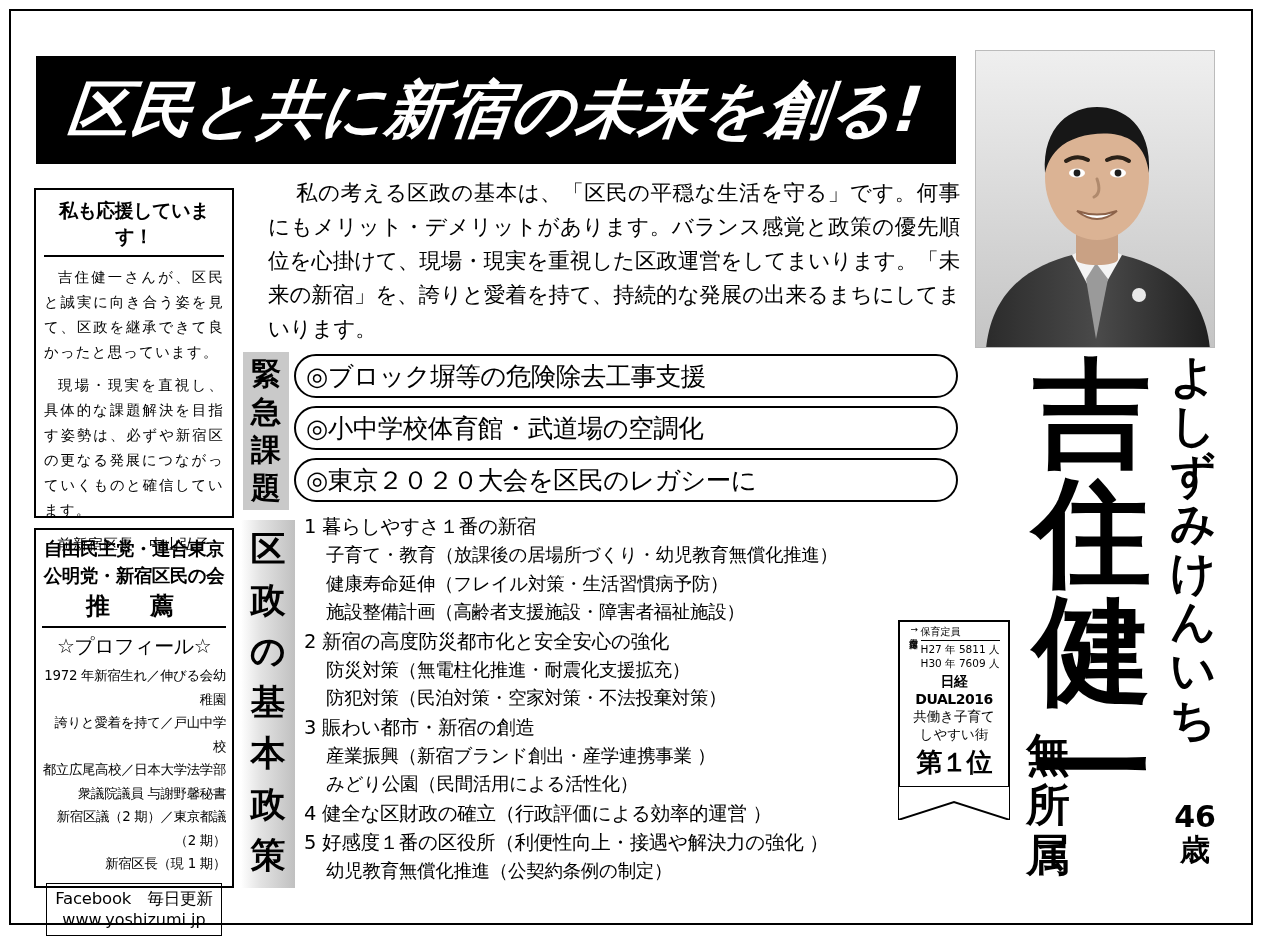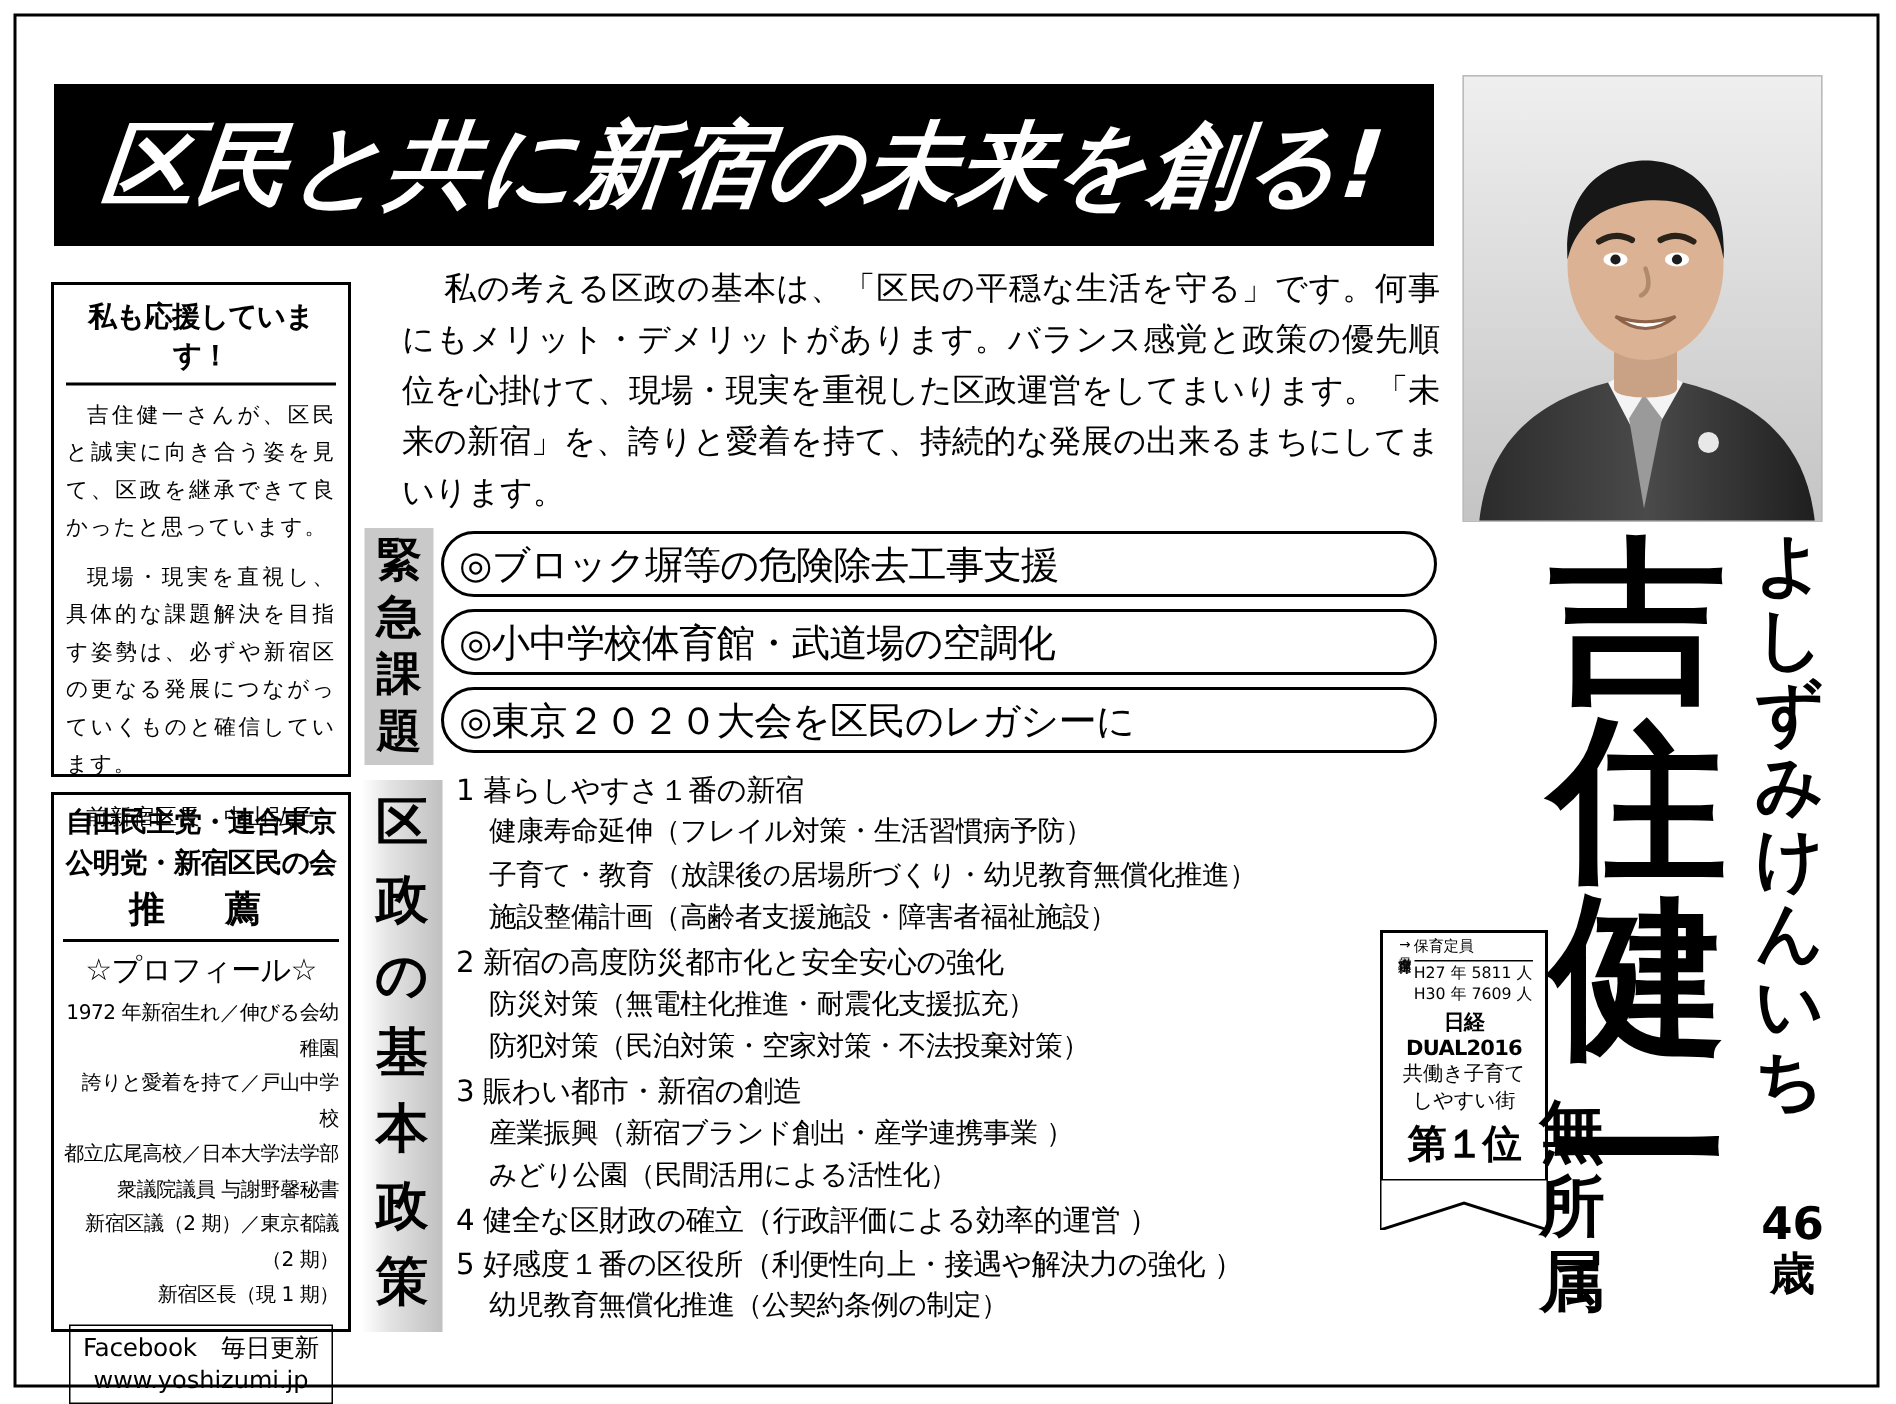--- a/index.html
+++ b/index.html
@@ -248,21 +248,20 @@
     letter-spacing: -0.3px;
     white-space: nowrap;
   }
   
   .ribbon {
     position: absolute;
     left: 898px;
     top: 620px;
     width: 112px;
     height: 200px;
-    margin-left: 22px;
   }
   .ribbon .body {
     position: absolute;
     left: 0; top: 0;
     width: 112px;
     height: 168px;
     border: 2px solid #000;
     box-sizing: border-box;
     background: #fff;
     text-align: center;
@@ -465,22 +464,22 @@
     <span>政</span>
     <span>の</span>
     <span>基</span>
     <span>本</span>
     <span>政</span>
     <span>策</span>
   </div>
 
   <div class="policy-list">
     <div class="h">1 暮らしやすさ１番の新宿</div>
+    <div class="s">子育て・教育（放課後の居場所づくり・幼児教育無償化推進）</div>
     <div class="s">健康寿命延伸（フレイル対策・生活習慣病予防）</div>
-    <div class="s">子育て・教育（放課後の居場所づくり・幼児教育無償化推進）</div>
     <div class="s">施設整備計画（高齢者支援施設・障害者福祉施設）</div>
     <div class="h">2 新宿の高度防災都市化と安全安心の強化</div>
     <div class="s">防災対策（無電柱化推進・耐震化支援拡充）</div>
     <div class="s">防犯対策（民泊対策・空家対策・不法投棄対策）</div>
     <div class="h">3 賑わい都市・新宿の創造</div>
     <div class="s">産業振興（新宿ブランド創出・産学連携事業 ）</div>
     <div class="s">みどり公園（民間活用による活性化）</div>
     <div class="h">4 健全な区財政の確立（行政評価による効率的運営 ）</div>
     <div class="h">5 好感度１番の区役所（利便性向上・接遇や解決力の強化 ）</div>
     <div class="s">幼児教育無償化推進（公契約条例の制定）</div>

